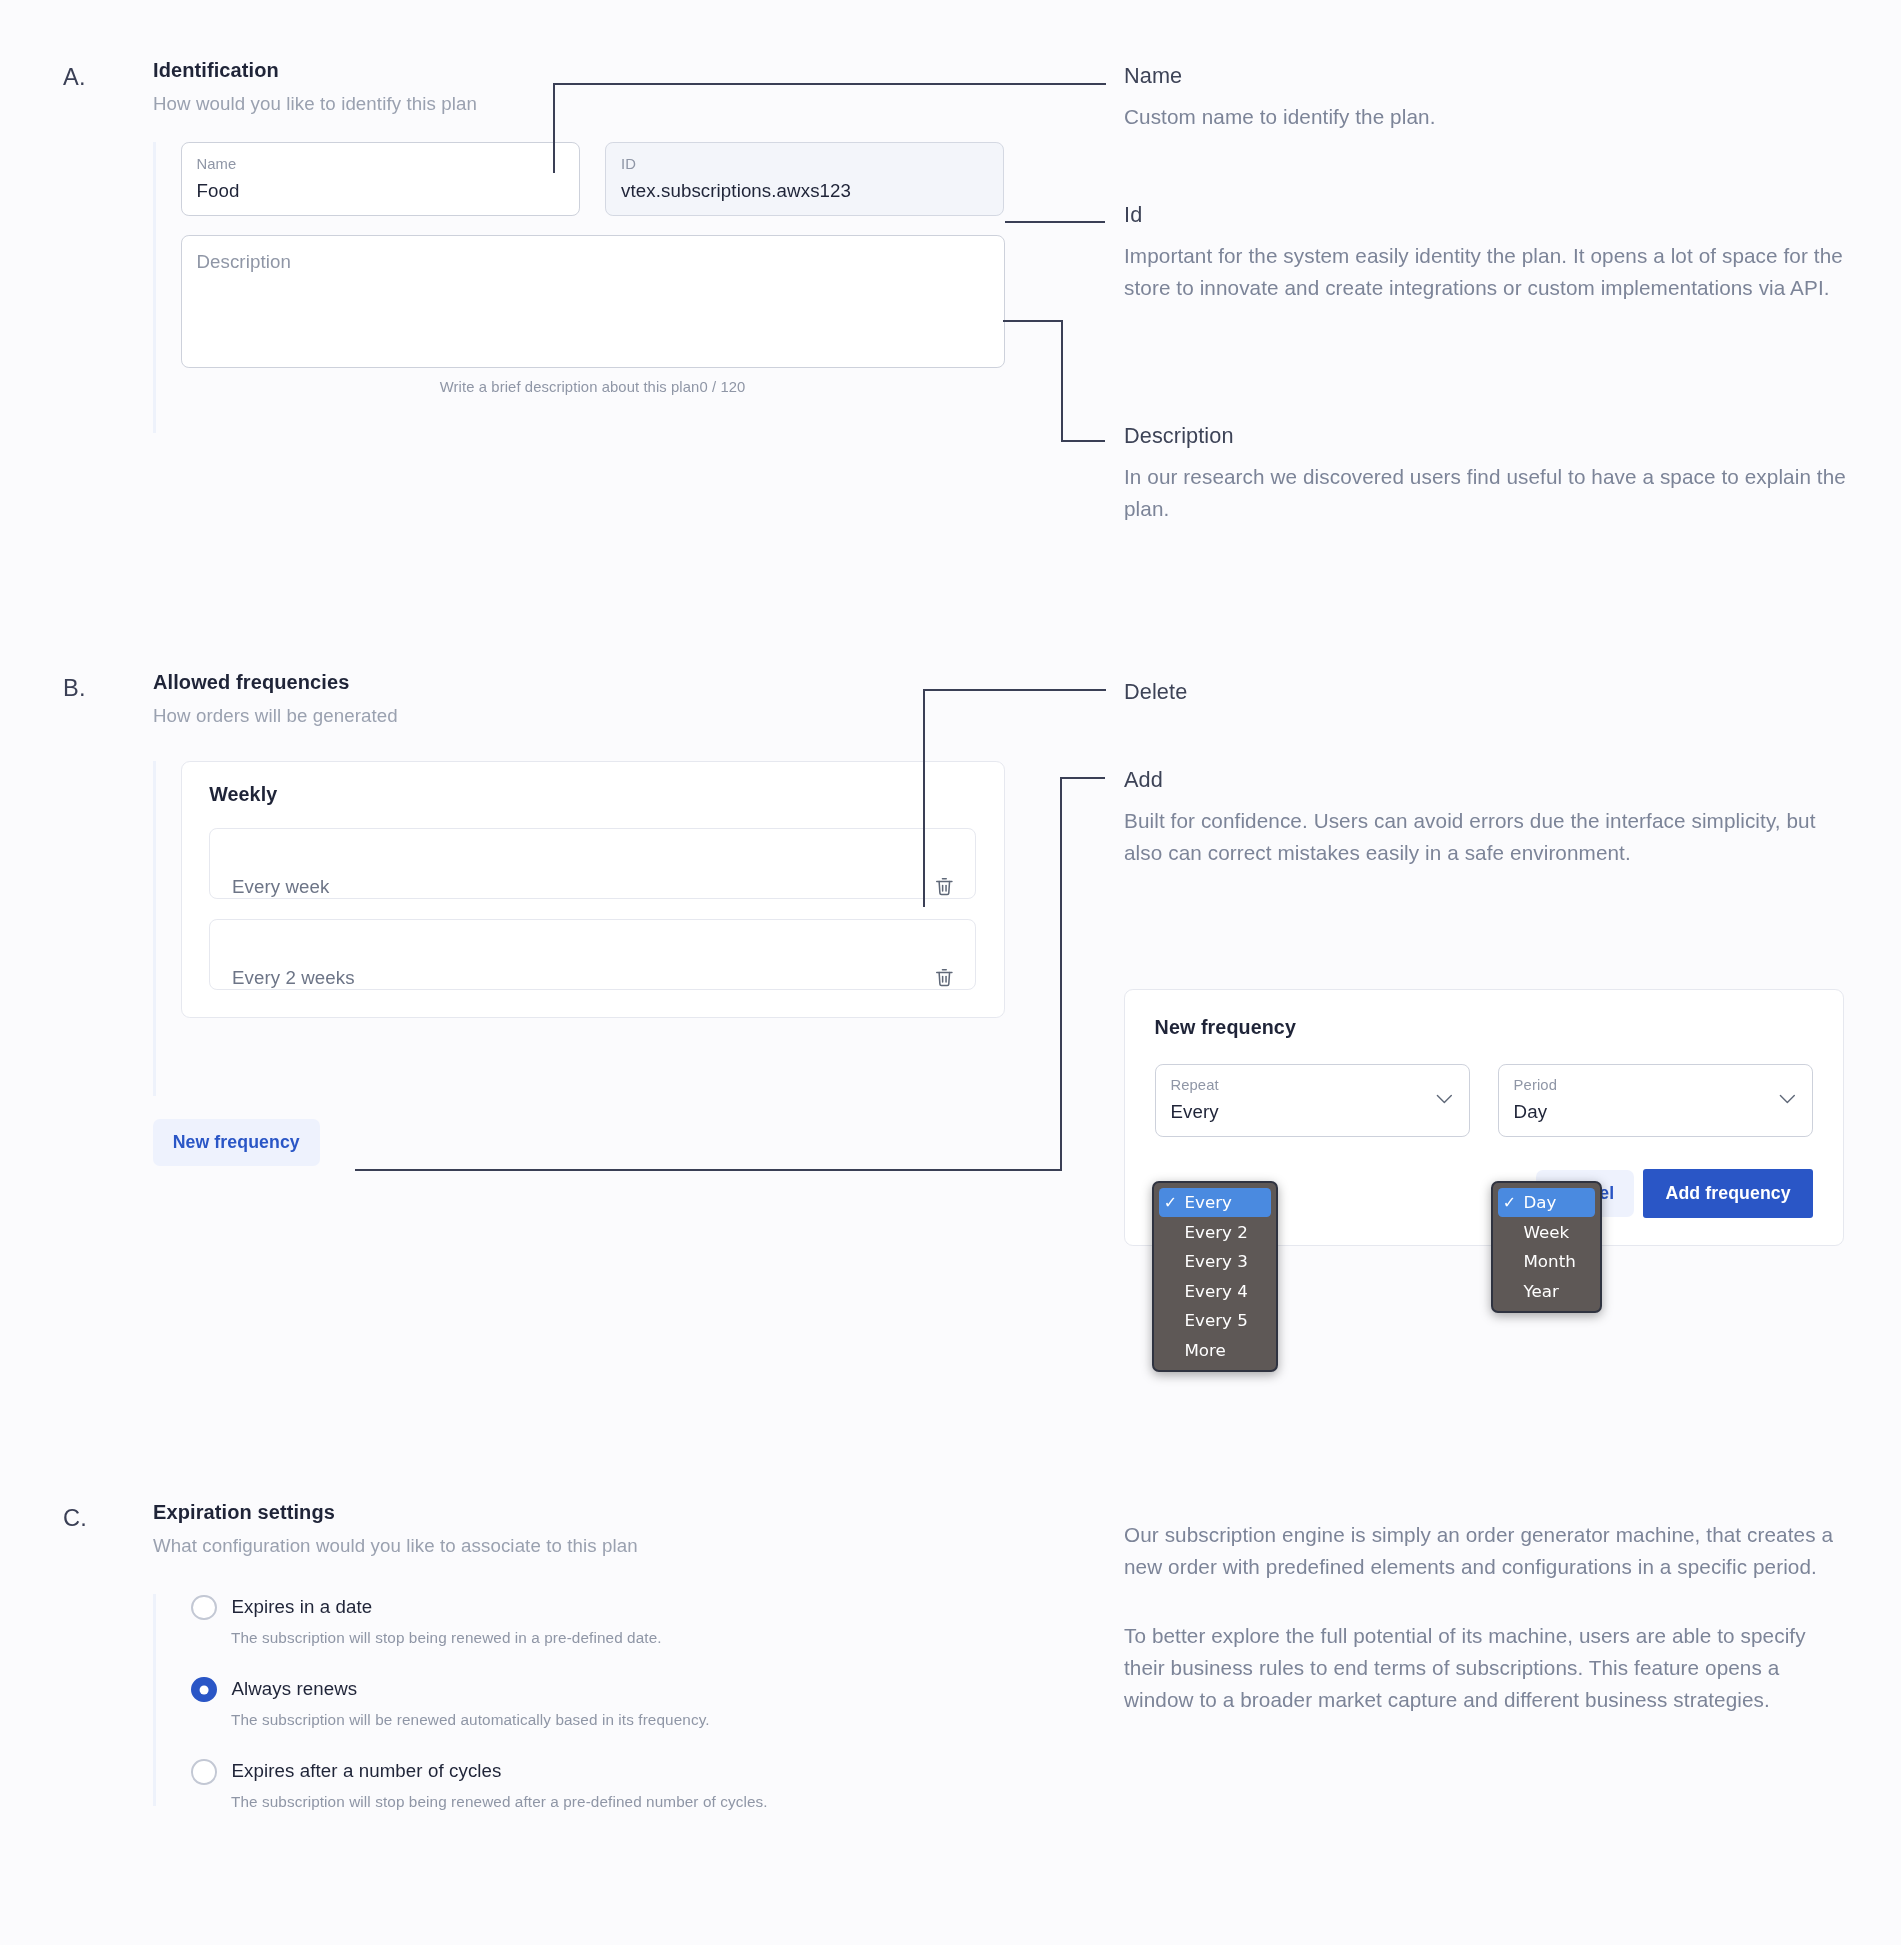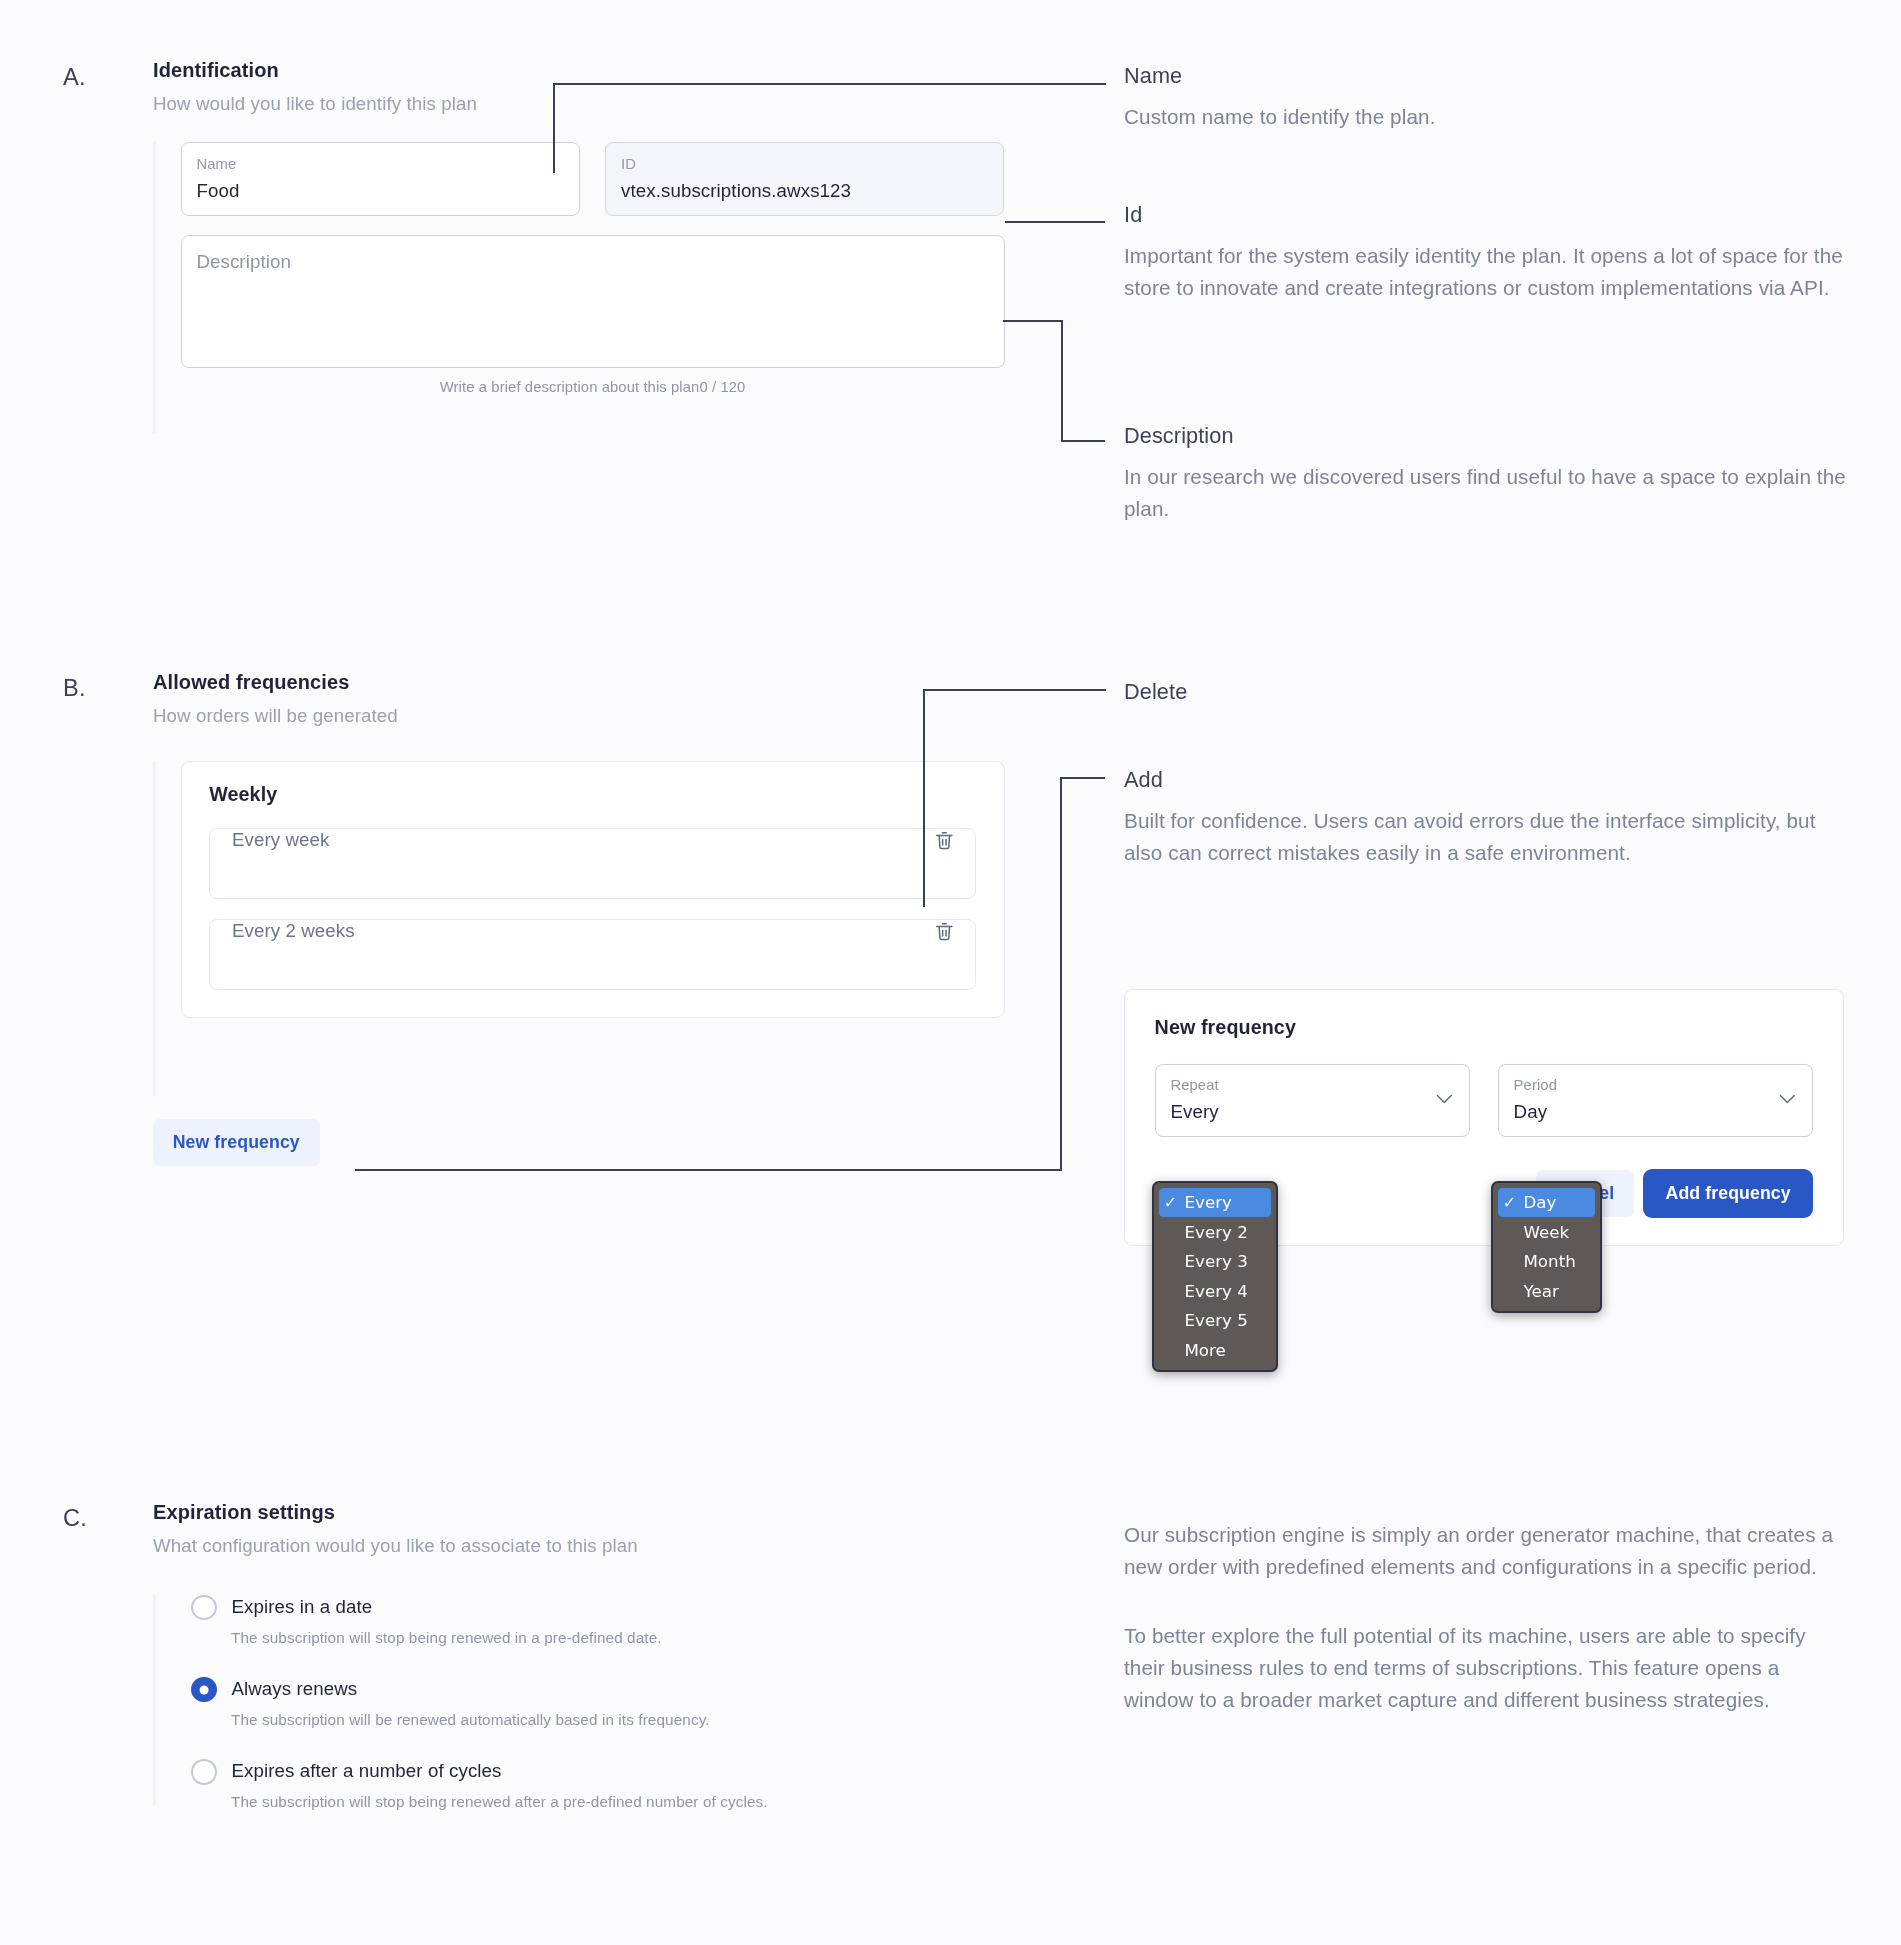--- a/index.html
+++ b/index.html
@@ -111,42 +111,42 @@
   }
   .freq-group-title{
     font-size:19.7px;font-weight:700;color:#1f2438;margin:0 0 21.7px 0;letter-spacing:0.1px;
   }
   .freq-row{
     box-sizing:border-box;
     border:1.5px solid #e6e8ef;
     border-radius:7.9px;
     background:#ffffff;
     height:71px;
-    display:flex;align-items:flex-start;justify-content:space-between;
+    display:flex;align-items:flex-end;justify-content:space-between;
     padding:0 19.7px 0 21.7px;
     margin-bottom:19.7px;
   }
   .freq-row:last-child{margin-bottom:0;}
   .freq-row-label{font-size:18.7px;color:#6d7587;letter-spacing:0.1px;}
   .trash{width:22.7px;height:22.7px;display:block;}
 
   .btn-ghost{
     display:inline-flex;align-items:center;justify-content:center;
     background:#eef2fd;color:#2a56c6;
     font-size:17.7px;font-weight:700;letter-spacing:0.1px;
     border:none;border-radius:6.9px;
     padding:12.8px 19.7px;
     cursor:pointer;
     font-family:inherit;
   }
   .btn-primary{
     display:inline-flex;align-items:center;justify-content:center;
     background:#2a56c6;color:#ffffff;
     font-size:17.7px;font-weight:700;letter-spacing:0.1px;
-    border:none;border-radius:9px;
+    border:none;border-radius:3px;
     padding:13.8px 22.7px;
     cursor:pointer;
     font-family:inherit;
   }
 
   
   .nf-card{
     box-sizing:border-box;
     border:1.5px solid #e6e8ef;
     border-radius:8.9px;

